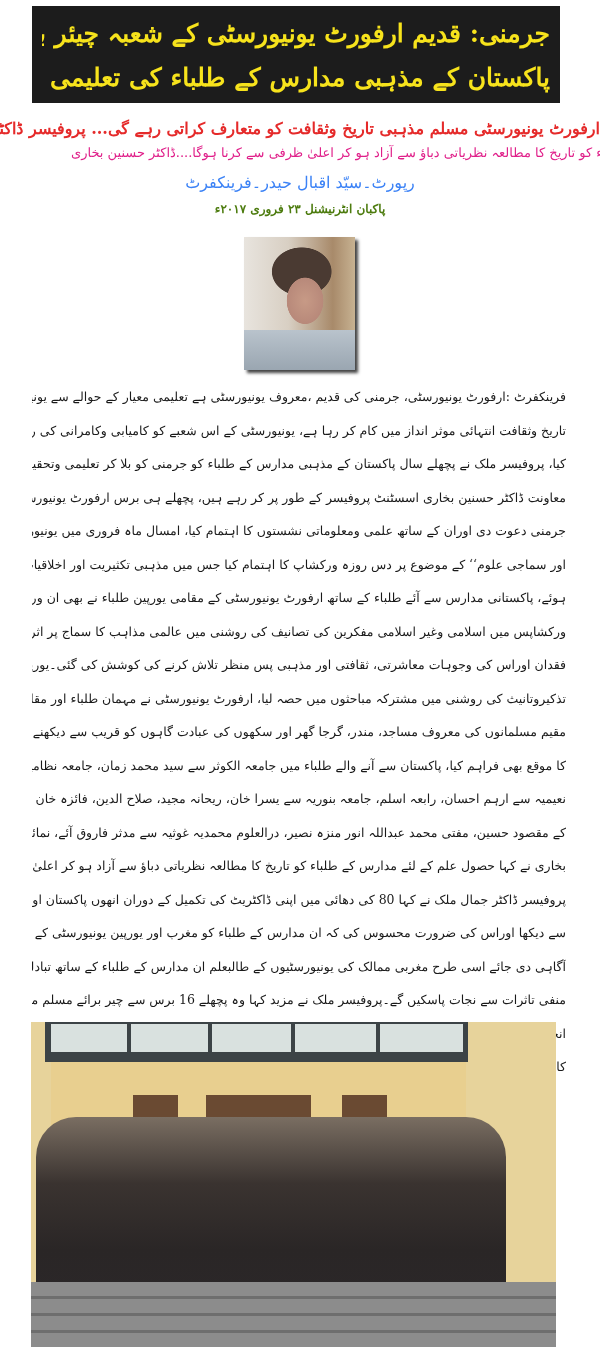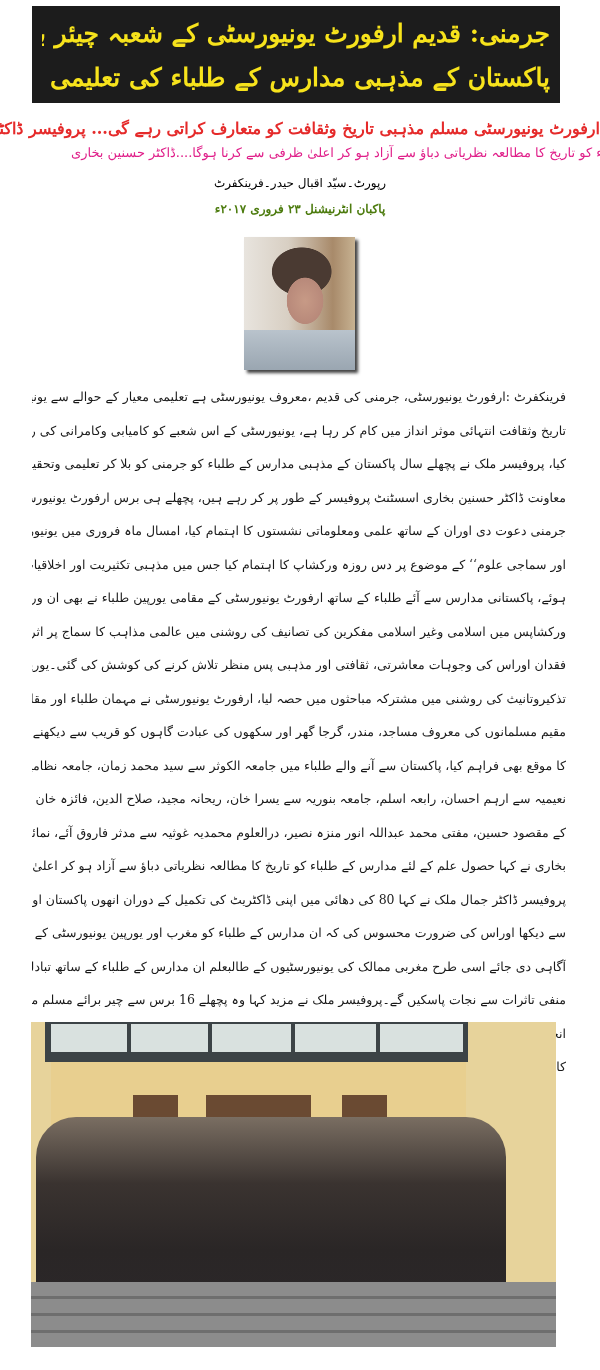--- a/index.html
+++ b/index.html
@@ -9,21 +9,21 @@
     position: absolute; left: 32px; top: 6px; width: 528px; height: 97px;
     background: #1c1c1c; color: #f7e31c; direction: rtl; text-align: center;
     box-sizing: border-box; padding: 6px 10px 0 10px;
   }
   .headline-line { display: block; font-family: "DejaVu Serif", serif; font-weight: bold;
     font-size: 25px; line-height: 44px; white-space: nowrap; overflow: hidden; }
   .subhead { position: absolute; left: 0; width: 600px; text-align: center; direction: rtl;
     font-family: "DejaVu Serif", serif; white-space: nowrap; }
   .sub-red { top: 116px; font-size: 16px; color: #e52a2a; font-weight: bold; line-height: 26px; }
   .sub-magenta { top: 142px; font-size: 13px; color: #e0208a; line-height: 22px; padding-left: 48px; }
-  .byline { top: 173px; font-size: 12px; color: #000000; line-height: 20px; }
+  .byline { top: 173px; font-size: 16px; color: #3b82f6; line-height: 20px; }
   .dateline { top: 199px; font-size: 12px; color: #4d7c0f; font-weight: bold; line-height: 20px; }
   .portrait {
     position: absolute; left: 244px; top: 237px; width: 111px; height: 133px;
     box-shadow: 3px 3px 3px #444;
     background:
       radial-gradient(ellipse 30px 38px at 55% 48%, #c79a86 0%, #b8897a 60%, rgba(0,0,0,0) 62%),
       radial-gradient(ellipse 42px 34px at 52% 26%, #4a3a32 0%, #4a3a32 70%, rgba(0,0,0,0) 72%),
       linear-gradient(180deg, rgba(0,0,0,0) 70%, #b9c3cc 70%, #9aa6b1 100%),
       linear-gradient(90deg, #e8e4de 0%, #d8cfc3 40%, #a88a6a 80%, #c7b292 100%);
   }

